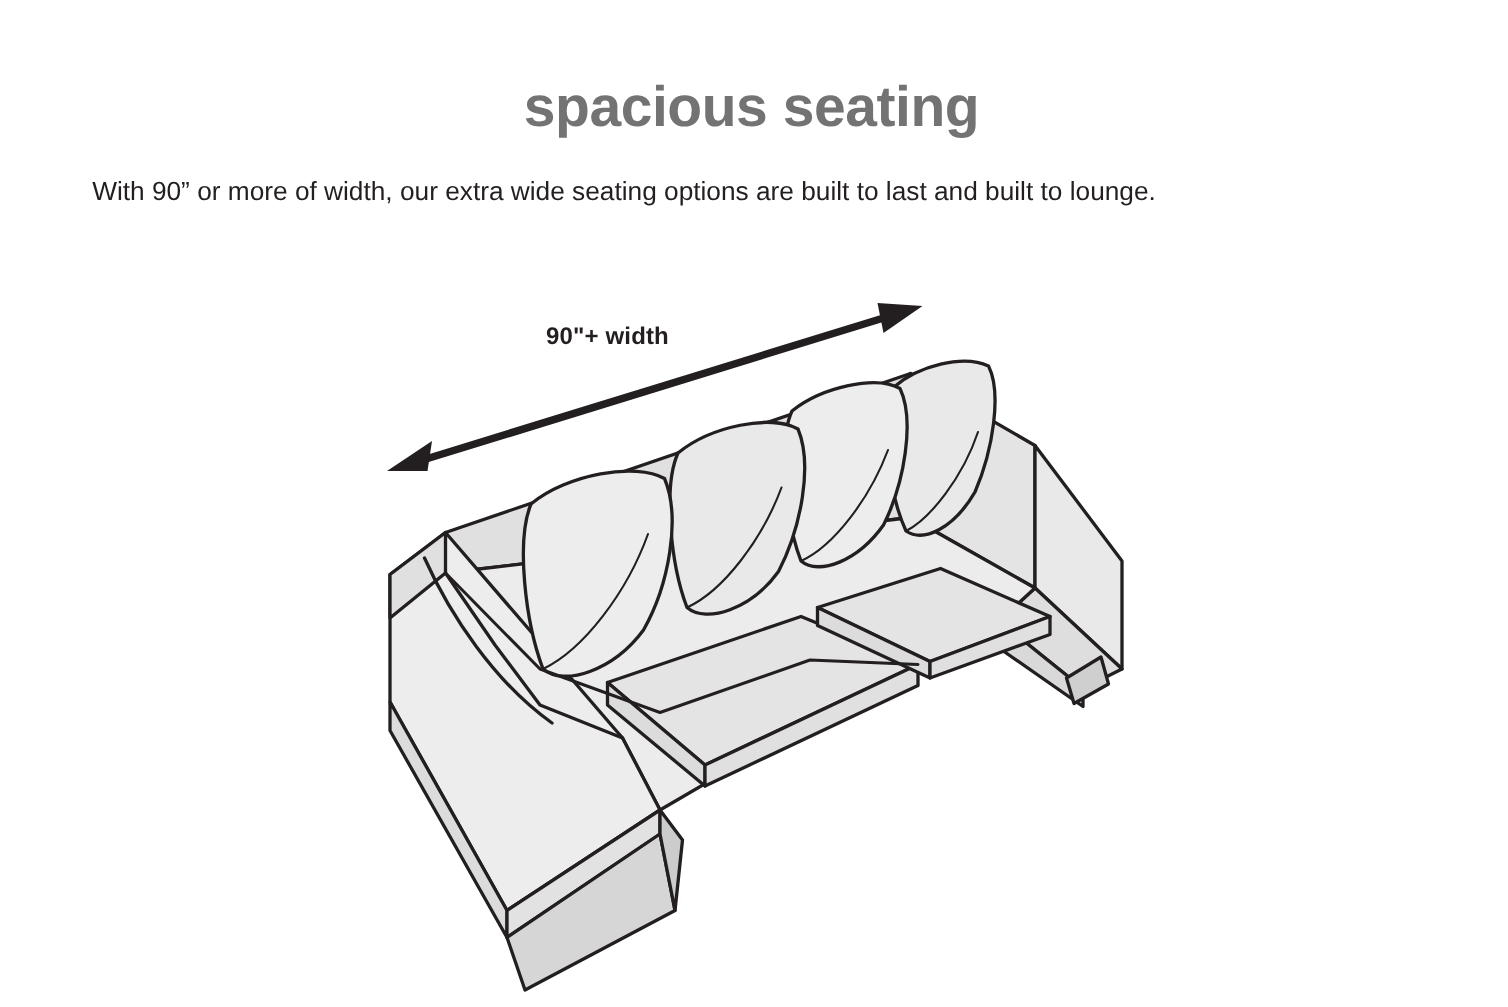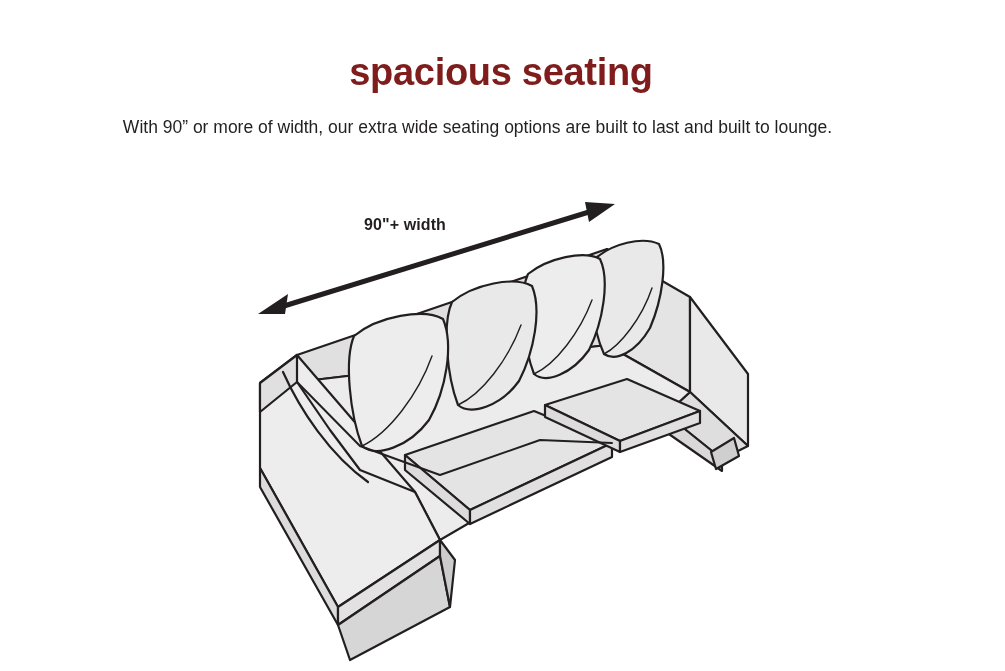--- a/index.html
+++ b/index.html
@@ -23,29 +23,29 @@
   }
   .headline {
     position: absolute;
     top: 52px;
     left: 0;
     width: 1002px;
     text-align: center;
     font-size: 38px;
     font-weight: bold;
     letter-spacing: -0.3px;
-    color: #7f1d1d;
+    color: #737373;
     line-height: 1.1;
   }
   .subcopy {
     position: absolute;
     top: 114px;
     left: 0;
     width: 832px;
-    text-align: right;
+    text-align: center;
     font-size: 17.5px;
     font-weight: normal;
     color: #231f20;
     line-height: 1.5;
   }
   .subcopy .line {
     display: block;
   }
   .dim-label {
     position: absolute;

